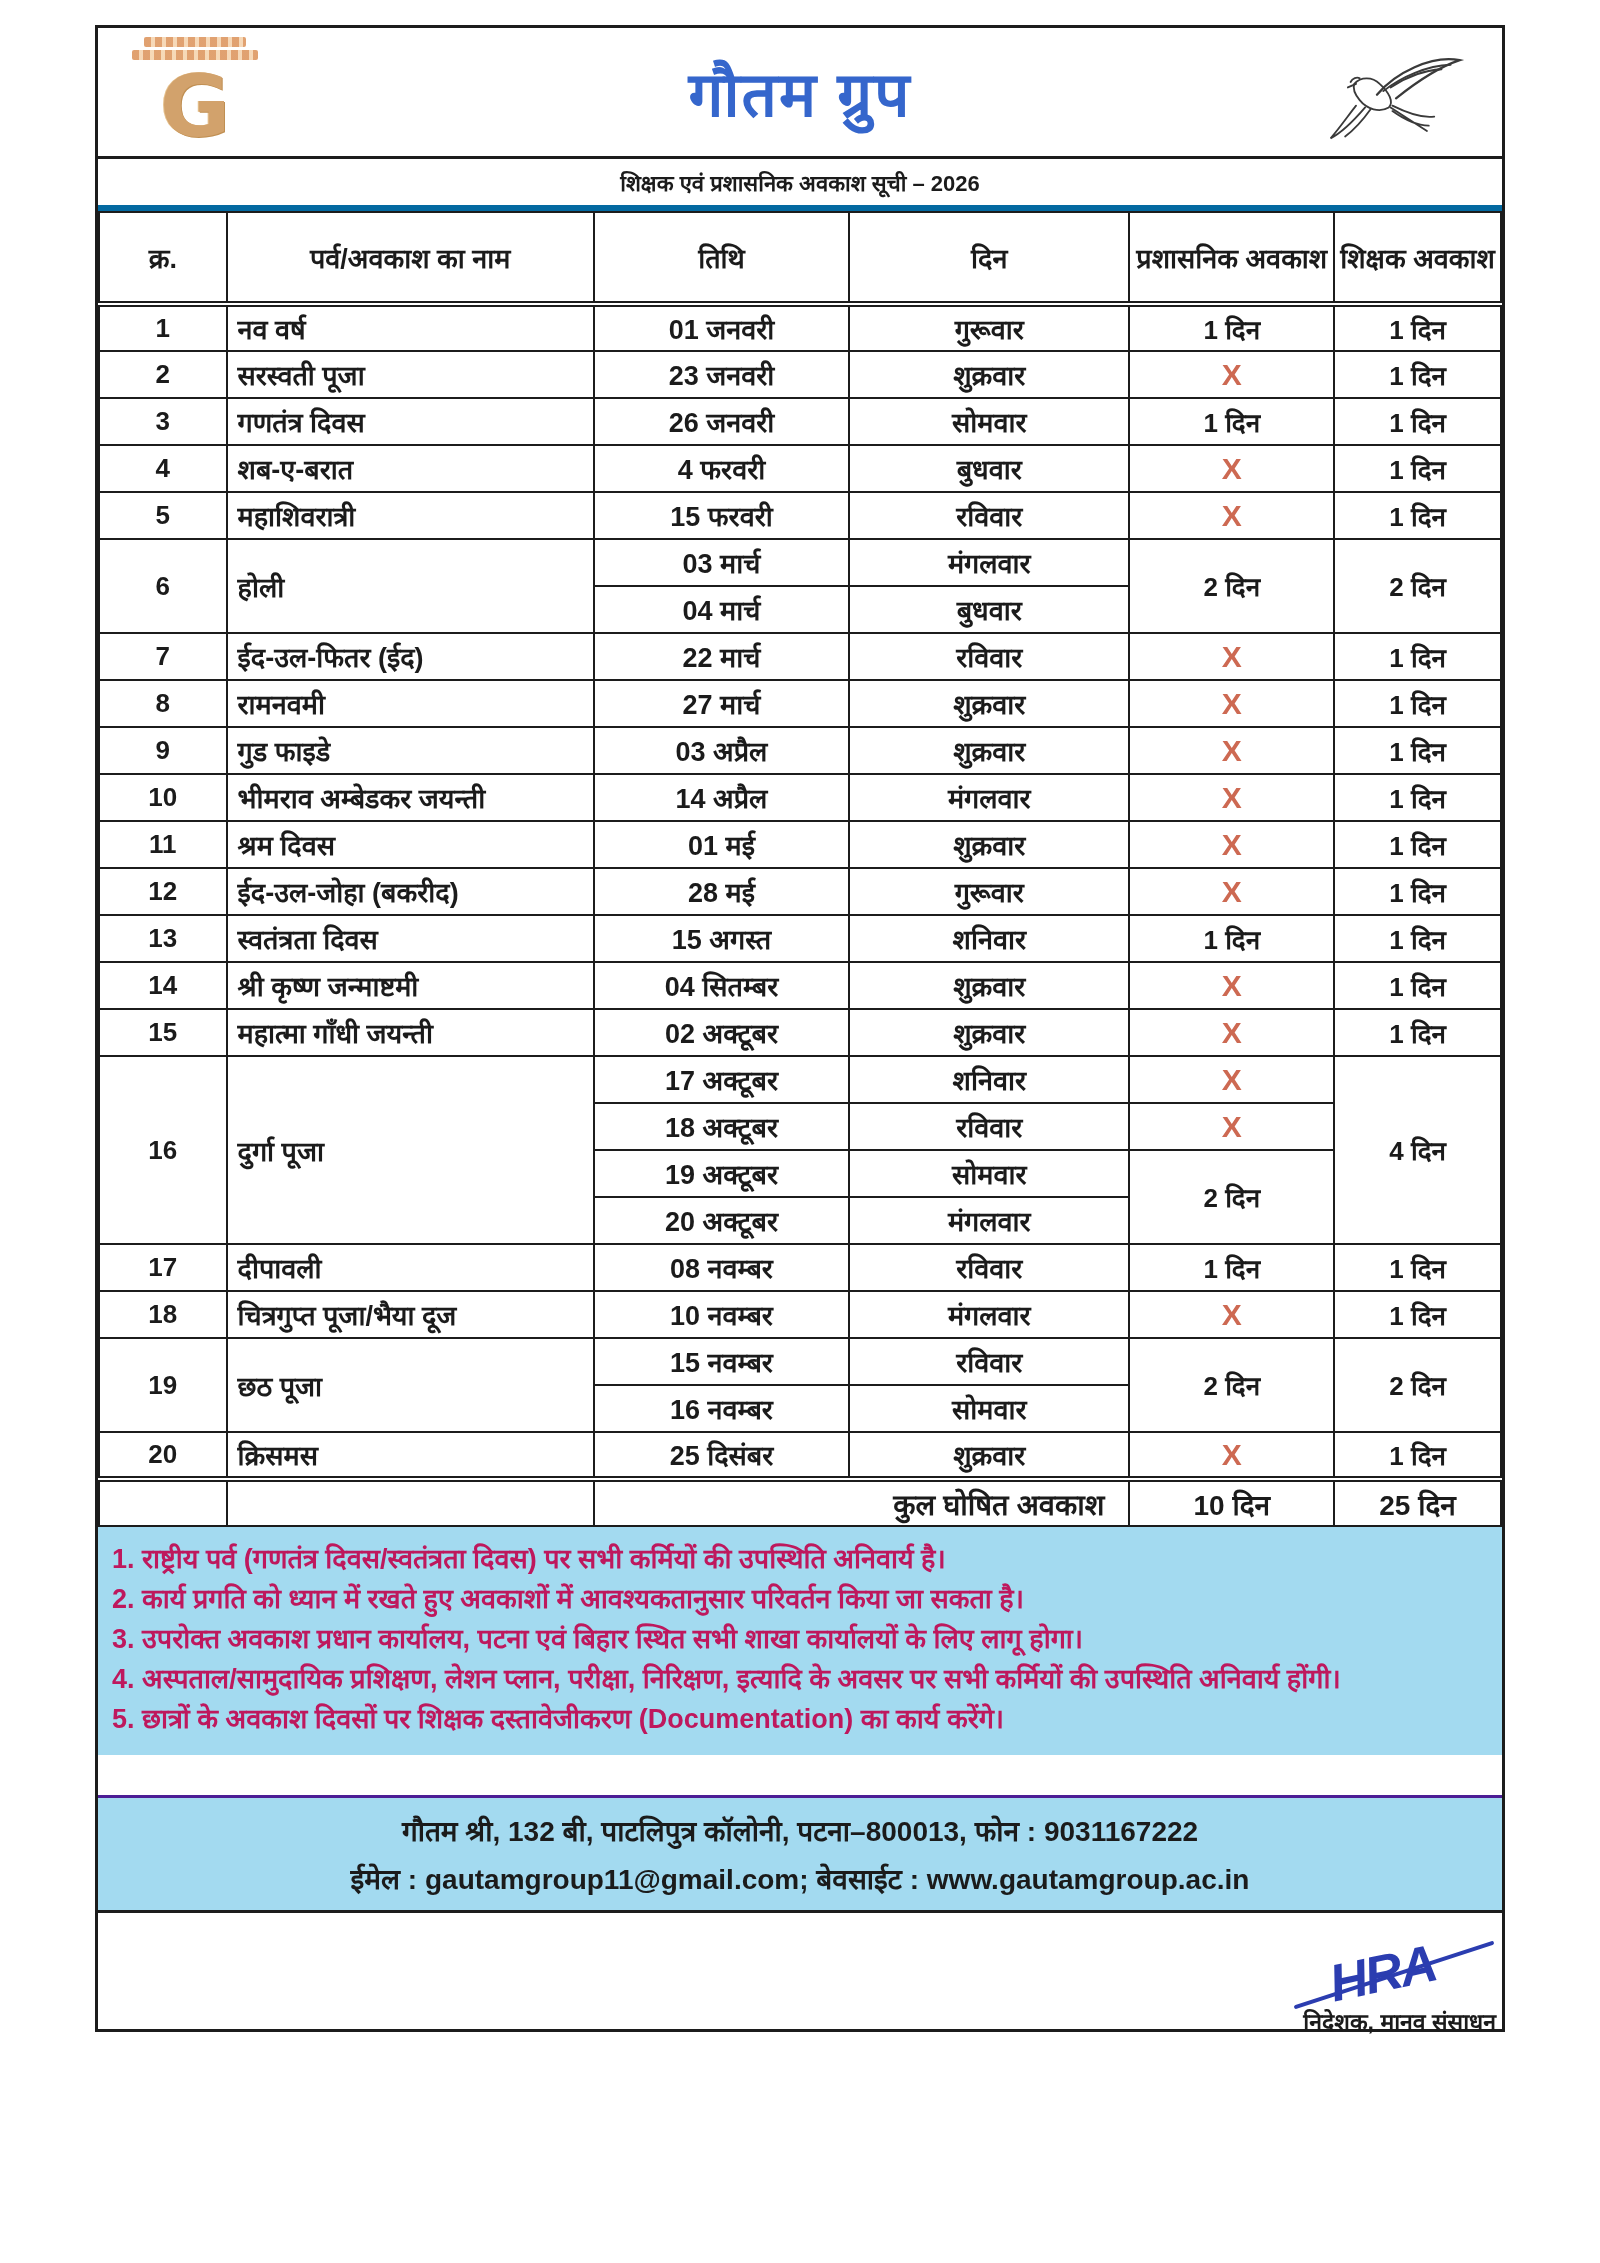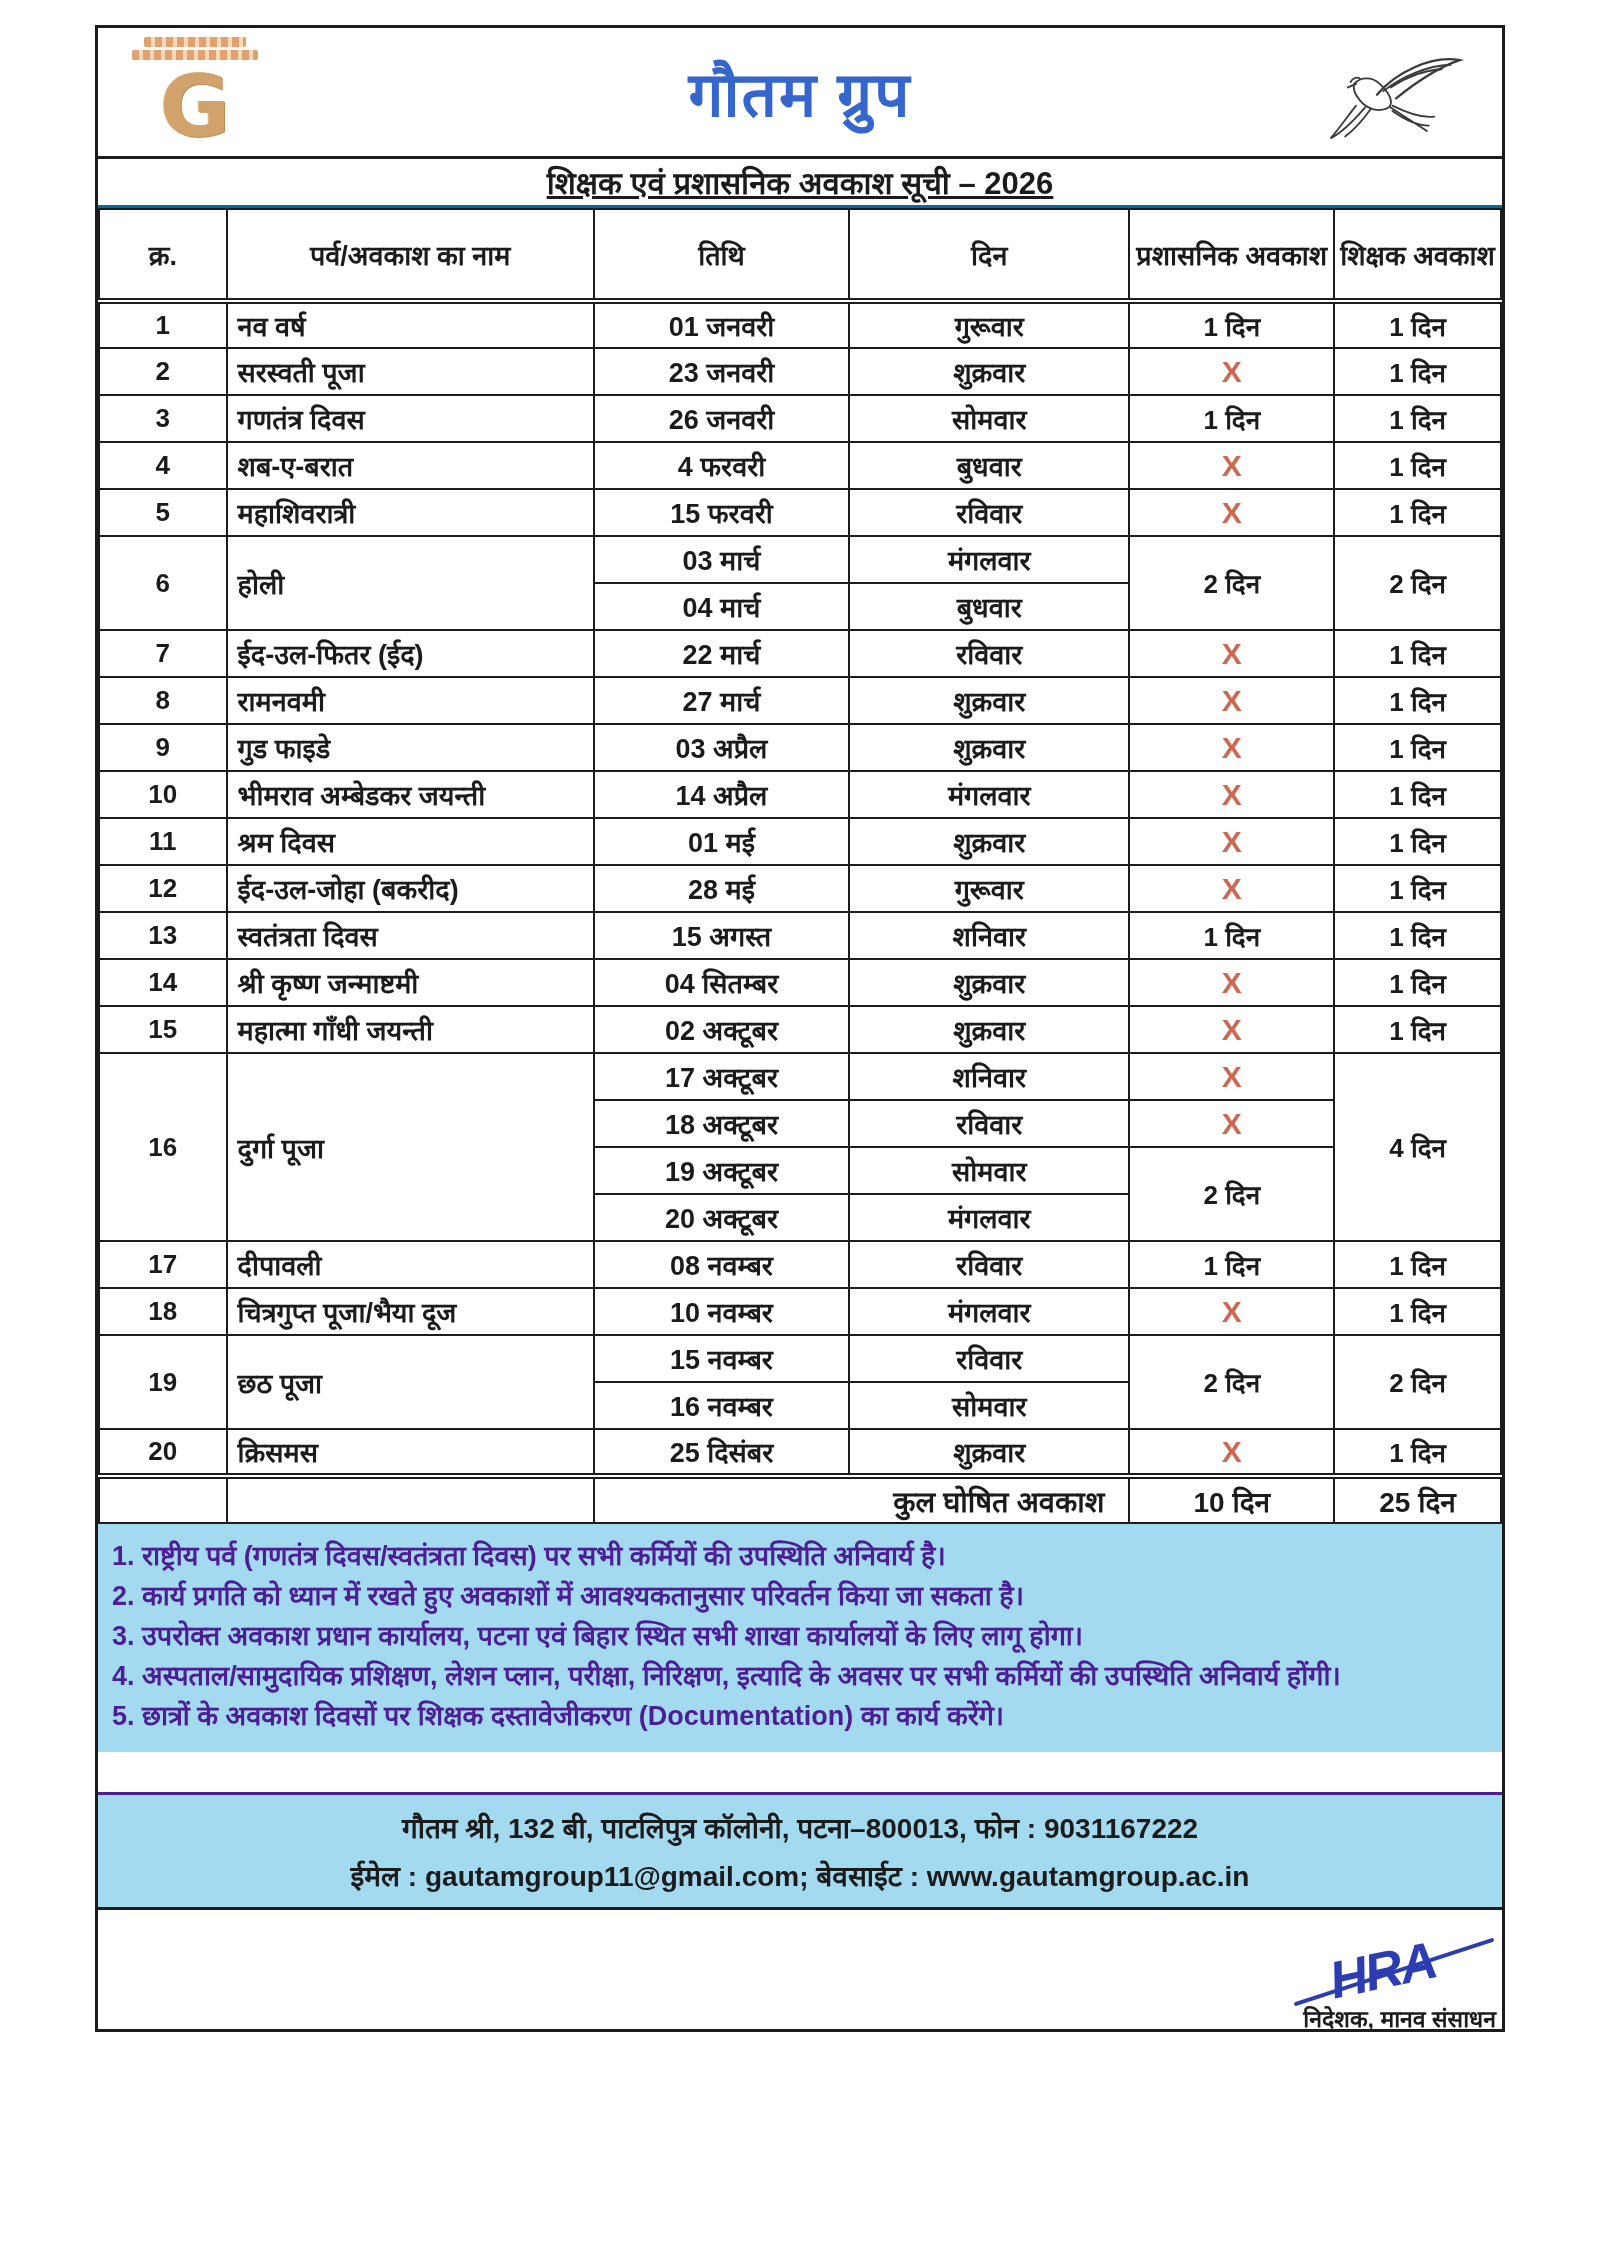--- a/index.html
+++ b/index.html
@@ -19,39 +19,39 @@
   .logo-smudge{height:10px;margin:3px 24px;background:repeating-linear-gradient(90deg,#d98a4d 0 7px,#f4cfa6 7px 11px);opacity:.8;border-radius:2px;}
   .logo-smudge.s2{margin:3px 12px;}
   .logo-g{font-size:86px;line-height:86px;font-weight:bold;color:#d2a26c;
     text-shadow:1px 1px 0 #c08f52, -1px 0 0 #e6c28f;font-family:"DejaVu Sans",sans-serif;}
   .org-title{
     position:absolute;left:0;right:0;top:22px;text-align:center;
     font-size:62px;font-weight:bold;color:#3566cc;letter-spacing:2px;
   }
   .bird{position:absolute;right:28px;top:14px;}
   
-  .subtitle-band{height:46px;border-bottom:3px solid #0369a1;display:flex;align-items:center;justify-content:center;
-    font-size:31px;font-weight:bold;text-decoration:underline;}
+  .subtitle-band{height:46px;border-bottom:6px solid #0369a1;display:flex;align-items:center;justify-content:center;
+    font-size:22px;font-weight:bold;}
   
   table.holidays{width:100%;border-collapse:collapse;table-layout:fixed;}
   table.holidays th,table.holidays td{border:2px solid #1c1c1c;box-sizing:border-box;overflow:hidden;}
   table.holidays thead th{height:92px;font-size:27px;font-weight:bold;border-bottom:6px double #1c1c1c;}
   table.holidays tbody tr{height:47px;}
   td.c-sn{text-align:center;font-size:26px;font-weight:600;}
   td.c-name{text-align:left;padding:0 4px 0 10px;font-size:27px;font-weight:600;white-space:nowrap;border-radius:23px;}
   td.c-date,td.c-day{text-align:center;font-size:27px;font-weight:600;}
   td.c-num{text-align:center;font-size:26px;font-weight:600;border-radius:10px;}
   td.xm{color:#cd6952;font-size:30px;font-weight:600;}
   tr.total-row{height:54px;}
   tr.total-row td{border-top:6px double #1c1c1c;}
   td.total-label{text-align:right;padding-right:24px;font-size:29px;font-weight:bold;}
   td.total-num{text-align:center;font-size:28px;font-weight:bold;}
   
   .notes-panel{background:#a3daf0;min-height:228px;padding:12px 18px 10px 14px;box-sizing:border-box;}
-  .note-line{font-size:27px;font-weight:600;line-height:40px;color:#4c1d95;}
+  .note-line{font-size:27px;font-weight:600;line-height:40px;color:#be185d;}
   .white-gap{height:40px;background:#fff;}
   
   .addr-panel{background:#a3daf0;border-top:3px solid #4c1d95;border-bottom:3px solid #1c1c1c;
     height:112px;display:flex;flex-direction:column;align-items:center;justify-content:center;gap:10px;}
   .addr-line{font-size:28px;font-weight:bold;text-align:center;}
   
   .sig-area{position:relative;height:130px;}
   .sig-block{position:absolute;right:6px;bottom:6px;text-align:right;}
   .sig-scribble{position:relative;display:inline-block;margin-right:60px;
     font-size:52px;font-weight:bold;font-style:italic;color:#2b3db0;

